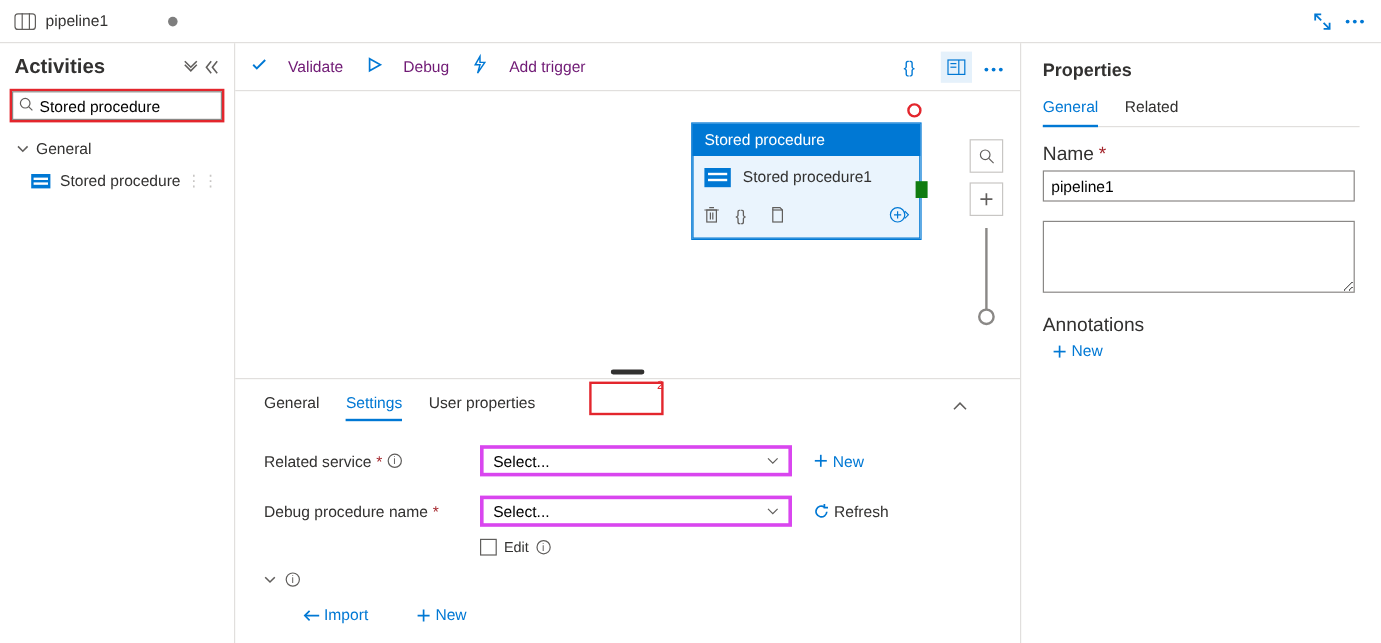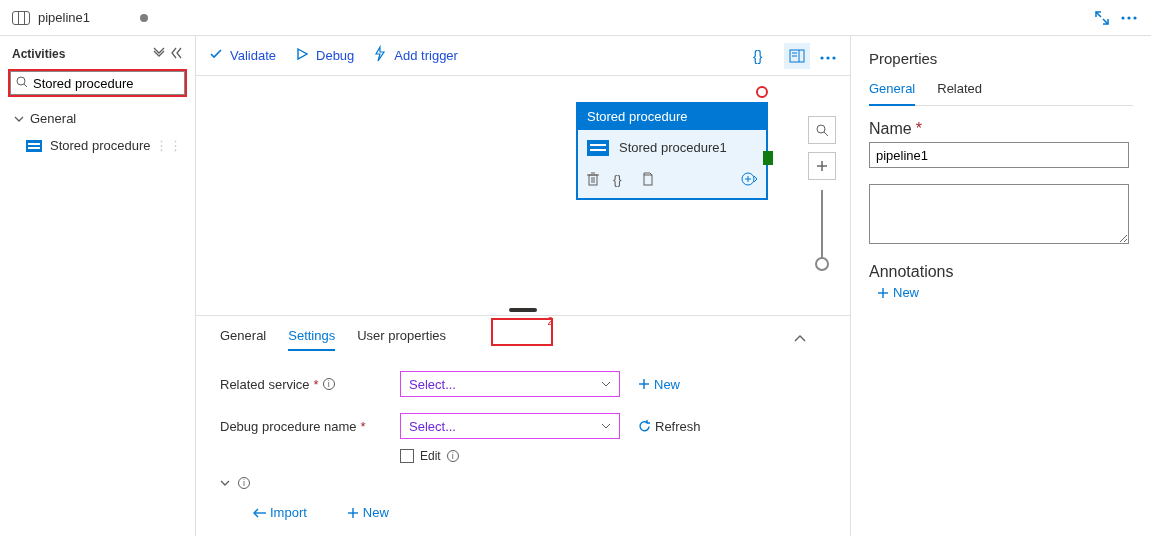--- a/index.html
+++ b/index.html
@@ -12,36 +12,36 @@
   .pipeline-icon::after { content: ""; position: absolute; left: 11px; top: -1px; width: 1px; height: 14px; background: #605e5c; }
   .dirty-dot { width: 8px; height: 8px; border-radius: 50%; background: #7e7e7e; margin-left: 50px; }
   .topbar-right { margin-left: auto; display: flex; align-items: center; padding-right: 14px; gap: 12px; }
   .expand-icon svg, .more-icon svg { display: block; }
 
   .body { display: flex; height: calc(536px - 36px); }
 
   
   .sidebar { width: 196px; border-right: 1px solid #e1dfdd; padding: 10px 8px; }
   .activities-header { display: flex; align-items: center; justify-content: space-between; padding: 0 4px 8px; }
-  .activities-title { font-size: 12px; font-weight: 600; }
+  .activities-title { font-size: 17px; font-weight: 600; }
   .chevrons { display: flex; gap: 6px; color: #605e5c; }
   .search-row { position: relative; margin-bottom: 8px; border: 2px solid #e3262d; }
   .search-input { width: 100%; border: 1px solid #8a8886; padding: 4px 6px 4px 22px; font-size: 13px; height: 24px; }
   .search-icon { position: absolute; left: 6px; top: 5px; color: #605e5c; }
   .general-group { display: flex; align-items: center; gap: 6px; padding: 6px 6px; cursor: pointer; }
   .activity-item { display: flex; align-items: center; gap: 8px; padding: 6px 6px 6px 18px; position: relative; }
   .activity-icon { width: 16px; height: 12px; background: #0078d4; position: relative; }
   .activity-icon::before { content: ""; position: absolute; left: 2px; top: 3px; width: 12px; height: 2px; background: #fff; }
   .activity-icon::after { content: ""; position: absolute; left: 2px; top: 7px; width: 12px; height: 2px; background: #fff; }
   .drag-handle { position: absolute; right: 4px; color: #c8c6c4; letter-spacing: 1px; }
 
   
   .center { flex: 1; display: flex; flex-direction: column; border-right: 1px solid #e1dfdd; }
   .toolbar { display: flex; align-items: center; height: 40px; padding: 0 14px; gap: 20px; border-bottom: 1px solid #e1dfdd; }
-  .tool-btn { display: flex; align-items: center; gap: 8px; color: #1d4ed8; cursor: pointer; }
+  .tool-btn { display: flex; align-items: center; gap: 18px; color: #701a75; cursor: pointer; }
   .tool-btn .i { color: #0078d4; }
   .toolbar-right { margin-left: auto; display: flex; align-items: center; gap: 10px; }
   .sq-btn { width: 26px; height: 26px; display: flex; align-items: center; justify-content: center; }
   .sq-btn.active { background: #e5f1fb; }
 
   .canvas { flex: 1; position: relative; overflow: hidden; }
   .status-dot { position: absolute; left: 560px; top: 10px; width: 12px; height: 12px; border: 2px solid #e3262d; border-radius: 50%; background: #fff; }
   .node { position: absolute; left: 380px; top: 26px; width: 192px; border: 1px solid #0078d4; background: #eaf4fd; box-shadow: 0 0 0 1px #0078d4 inset; }
   .node-header { background: #0078d4; color: #fff; padding: 6px 10px; font-size: 13px; }
   .node-body { display: flex; gap: 10px; padding: 10px 10px; position: relative; }
@@ -68,31 +68,31 @@
   .tab.active::after { content: ""; position: absolute; left: 0; right: 0; bottom: 0; height: 2px; background: #0078d4; }
   .highlight-box { position: absolute; left: 295px; top: 2px; width: 62px; height: 28px; border: 2px solid #e3262d; pointer-events: none; }
   .highlight-num { position: absolute; right: -2px; top: -4px; font-size: 10px; color: #e3262d; }
   .collapse-arrow { margin-left: auto; color: #605e5c; padding-right: 20px; cursor: pointer; }
 
   .form-area { padding: 16px 24px; }
   .form-row { display: flex; align-items: center; min-height: 34px; margin-bottom: 8px; }
   .form-label { width: 180px; display: flex; align-items: center; gap: 4px; }
   .req { color: #a4262c; }
   .info-icon { width: 12px; height: 12px; border: 1px solid #605e5c; border-radius: 50%; font-size: 9px; display: inline-flex; align-items: center; justify-content: center; color: #605e5c; }
-  .select-box { width: 220px; height: 26px; border: 1px solid #d946ef; padding: 3px 8px; display: flex; align-items: center; justify-content: space-between; color: #6d28d9; cursor: pointer; }
+  .select-box { width: 260px; height: 26px; border: 3px solid #d946ef; padding: 3px 8px; display: flex; align-items: center; justify-content: space-between; color: #000000; cursor: pointer; }
   .action-link { margin-left: 18px; color: #0078d4; display: inline-flex; align-items: center; gap: 4px; cursor: pointer; }
   .action-link.dark { color: #323130; }
   .edit-row { display: flex; align-items: center; gap: 6px; margin-left: 180px; font-size: 12px; margin-top: -2px; margin-bottom: 14px; }
   .checkbox { width: 14px; height: 14px; border: 1px solid #605e5c; }
   .sp-params { display: flex; align-items: center; gap: 8px; margin-bottom: 16px; cursor: pointer; }
   .sec-actions { display: flex; align-items: center; gap: 22px; padding-left: 14px; }
 
   
   .props { width: 300px; padding: 14px 18px; }
-  .props-title { font-weight: 400; font-size: 15px; margin-bottom: 14px; }
+  .props-title { font-weight: 700; font-size: 15px; margin-bottom: 14px; }
   .props-tabs { display: flex; gap: 22px; border-bottom: 1px solid #e1dfdd; margin-bottom: 14px; }
   .props-tab { padding-bottom: 8px; cursor: pointer; }
   .props-tab.active { color: #0078d4; border-bottom: 2px solid #0078d4; margin-bottom: -1px; }
   .field-label { font-size: 16px; margin-bottom: 4px; display: flex; align-items: center; gap: 4px; }
   .text-input { width: 260px; height: 26px; border: 1px solid #8a8886; padding: 3px 6px; font-size: 13px; }
   .textarea { width: 260px; height: 60px; border: 1px solid #8a8886; padding: 4px 6px; font-size: 13px; resize: both; }
   .props .section { margin-bottom: 16px; }
   .annotations-new { color: #0078d4; display: inline-flex; align-items: center; gap: 4px; cursor: pointer; margin-left: 8px; }
 
   svg { overflow: visible; }

